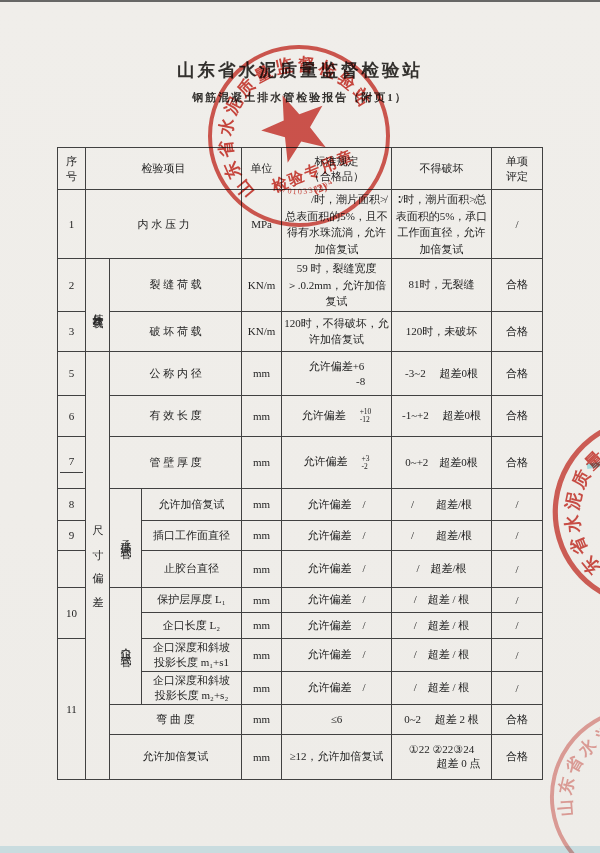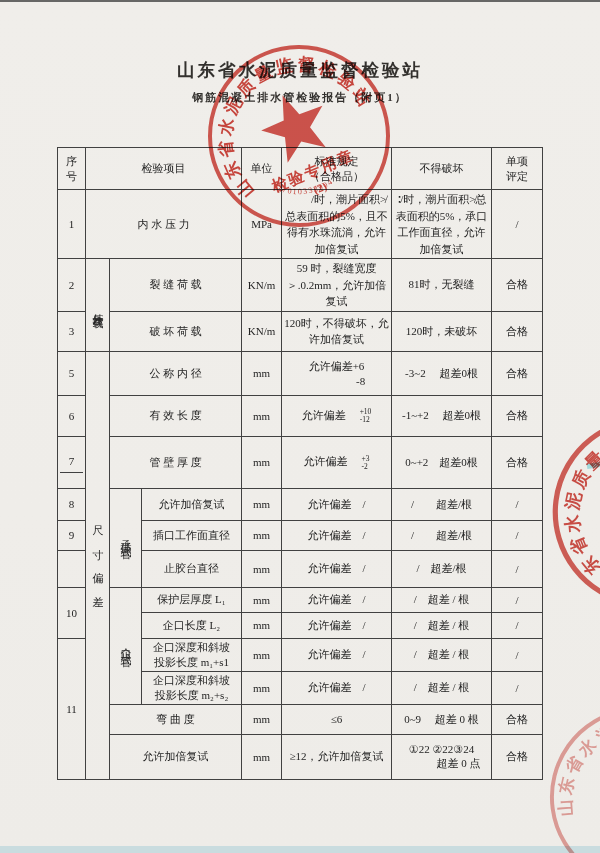--- a/index.html
+++ b/index.html
@@ -243,21 +243,21 @@
       <td>mm</td>
       <td class="cell-left">允许偏差　/</td>
       <td>/　超差 / 根</td>
       <td>/</td>
     </tr>
 
     <tr style="height:30px">
       <td colspan="2">弯  曲  度</td>
       <td>mm</td>
       <td class="cell-left">≤6</td>
-      <td>0~9　 超差 0 根</td>
+      <td>0~2　 超差 2 根</td>
       <td>合格</td>
     </tr>
 
     <tr style="height:45px">
       <td colspan="2">允许加倍复试</td>
       <td>mm</td>
       <td class="cell-left">≥12，允许加倍复试</td>
       <td>
         <span>①22 ②22③24</span>
         <span class="res-line2">超差 0 点</span>

